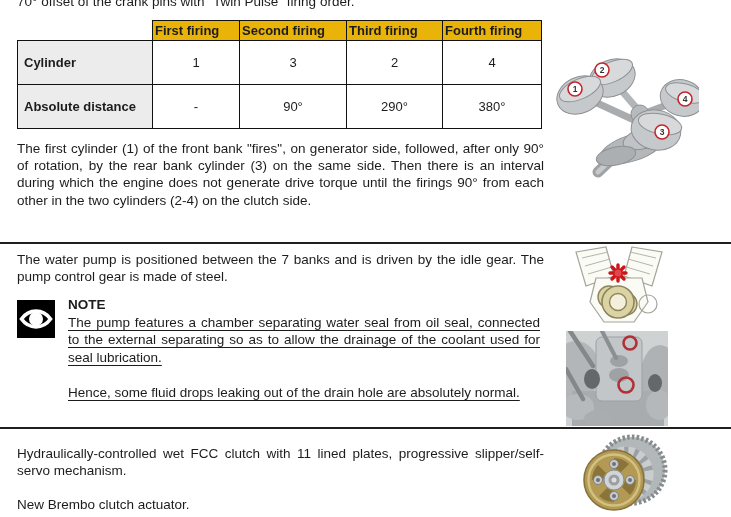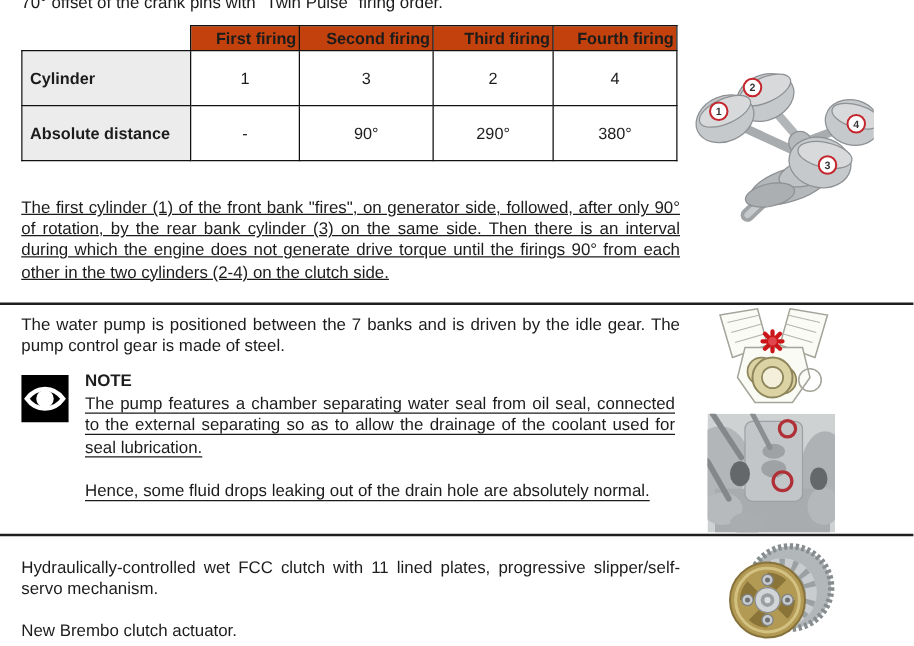--- a/index.html
+++ b/index.html
@@ -2,34 +2,34 @@
 <html><head>
 <meta charset="utf-8">
 <style>
   html,body{margin:0;padding:0;background:#fff;}
   .page{position:relative;width:731px;height:517px;overflow:hidden;background:#ffffff;
         font-family:"Liberation Sans",sans-serif;color:#1c1c1c;}
   .abs{position:absolute;}
   
   .body-text{font-size:13.5px;line-height:17.2px;text-align:justify;}
   .intro-line{top:-6px;left:17px;width:560px;font-size:13.5px;line-height:16px;white-space:nowrap;}
-  .para-firing{top:157px;left:17px;width:527px;text-decoration:underline;}
+  .para-firing{top:140px;left:17px;width:527px;}
   .para-pump{top:251px;left:17px;width:527px;}
   .para-clutch{top:445px;left:17px;width:527px;}
   .para-actuator{top:496px;left:17px;width:527px;text-align:left;}
   
   .rule{left:0;width:731px;height:2px;background:#1f1f1f;}
   .rule-1{top:242px;}
   .rule-2{top:427px;}
   
   .firing-table{top:20px;left:17px;border-collapse:collapse;table-layout:fixed;}
   .firing-table th,.firing-table td{border:1.6px solid #111;vertical-align:middle;
       font-size:13px;overflow:hidden;}
   .firing-table td.corner{border:none;background:#fff;}
-  .firing-table th.colhead{background:#c2410c;font-weight:bold;text-align:right;padding:1px 2px;}
+  .firing-table th.colhead{background:#eab308;font-weight:bold;text-align:left;padding:1px 2px;}
   .firing-table th.rowlabel{background:#ececec;font-weight:bold;text-align:left;padding:14px 6px;line-height:15px;}
   .firing-table td.val{background:#fff;text-align:center;font-weight:400;}
   
   .note-block{top:296px;left:17px;width:523px;}
   .note-icon{position:absolute;left:0;top:4px;width:38px;height:38px;}
   .note-body{margin-left:51px;width:472px;}
   .note-title{font-size:13.5px;font-weight:bold;line-height:17px;}
   .note-para{margin:1px 0 0 0;font-size:13.5px;line-height:17.4px;text-align:justify;
       text-decoration:underline;text-underline-offset:3px;text-decoration-thickness:1px;}
   .note-para + .note-para{margin-top:18px;}

